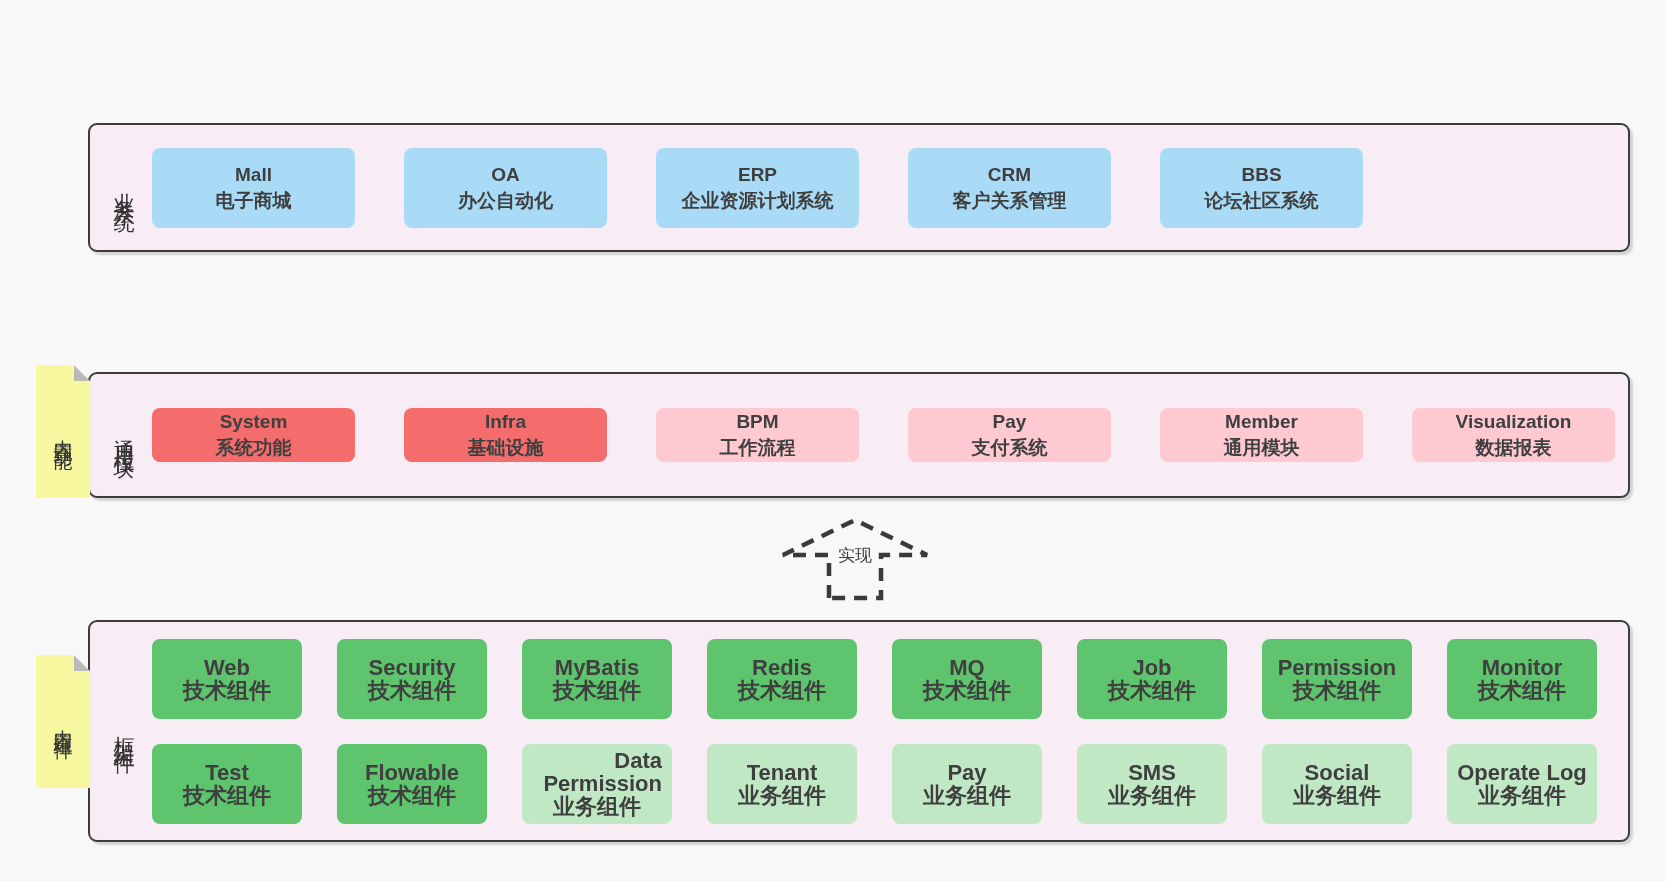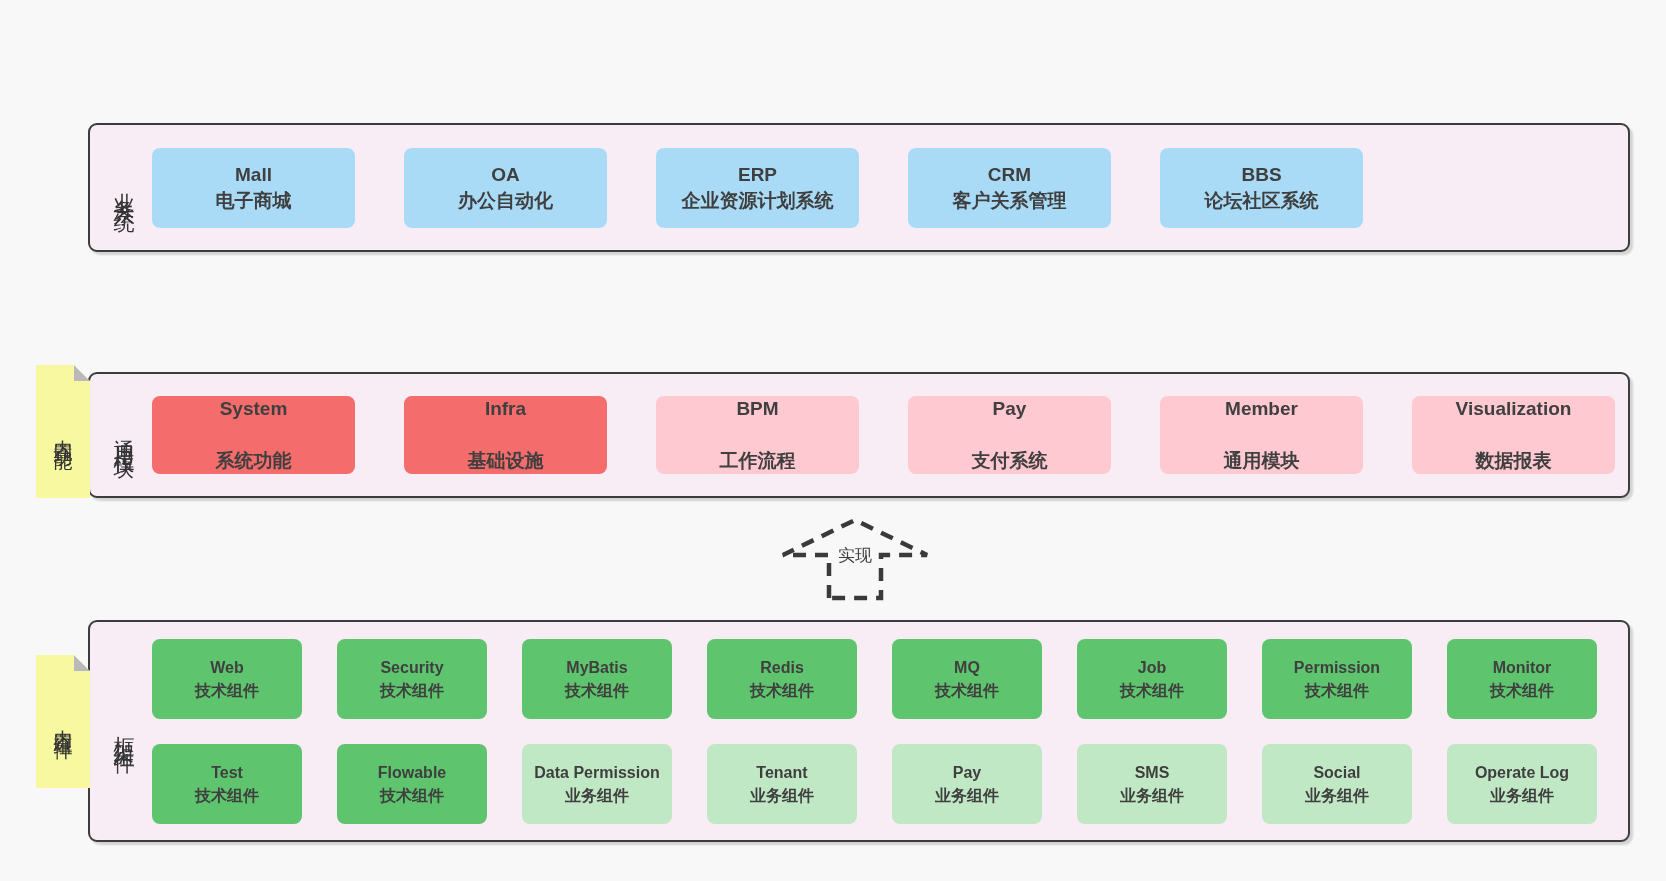--- a/index.html
+++ b/index.html
@@ -24,24 +24,24 @@
 
   .rows { flex:1; display:flex; flex-direction:column; justify-content:center; gap:25px; }
   .row  { display:flex; gap:49px; }
   #panel-components .row { gap:35px; }
 
   .box {
     border-radius:8px; display:flex; flex-direction:column;
     align-items:center; justify-content:center; text-align:center;
   }
   .box.w6 { width:203px; height:80px; padding:0 10px; }
-  #panel-modules .box.w6 { height:78px;justify-content:space-between; }
+  #panel-modules .box.w6 { height:54px; }
   .box.w8 { width:150px; height:80px; padding:0 10px; }
   .box .t, .box .s { font-size:19px; line-height:26px; color:#3f3f3f;font-weight:bold; }
-  .box.w8 .t, .box.w8 .s { font-size:16px; line-height:23px;text-align:right; }
+  .box.w8 .t, .box.w8 .s { font-size:22px; line-height:23px;text-align:right; }
 
   .blue        { background:#a9dbf7; }
   .red         { background:#f56c6c; }
   .pink        { background:#fec9d1; }
   .green       { background:#5fc46e; }
   .green-light { background:#c1e8c4; }
 
   .sticky {
     position:absolute; left:36px; width:54px; background:#f8f8a0;
     clip-path:polygon(0 0, calc(100% - 16px) 0, 100% 16px, 100% 100%, 0 100%);

